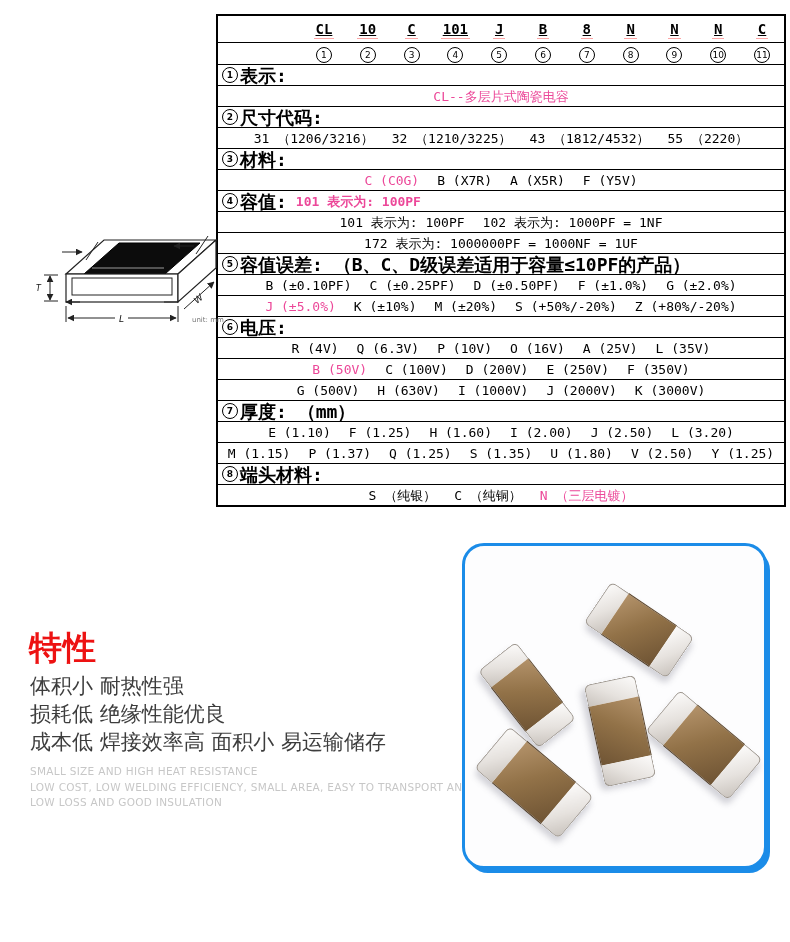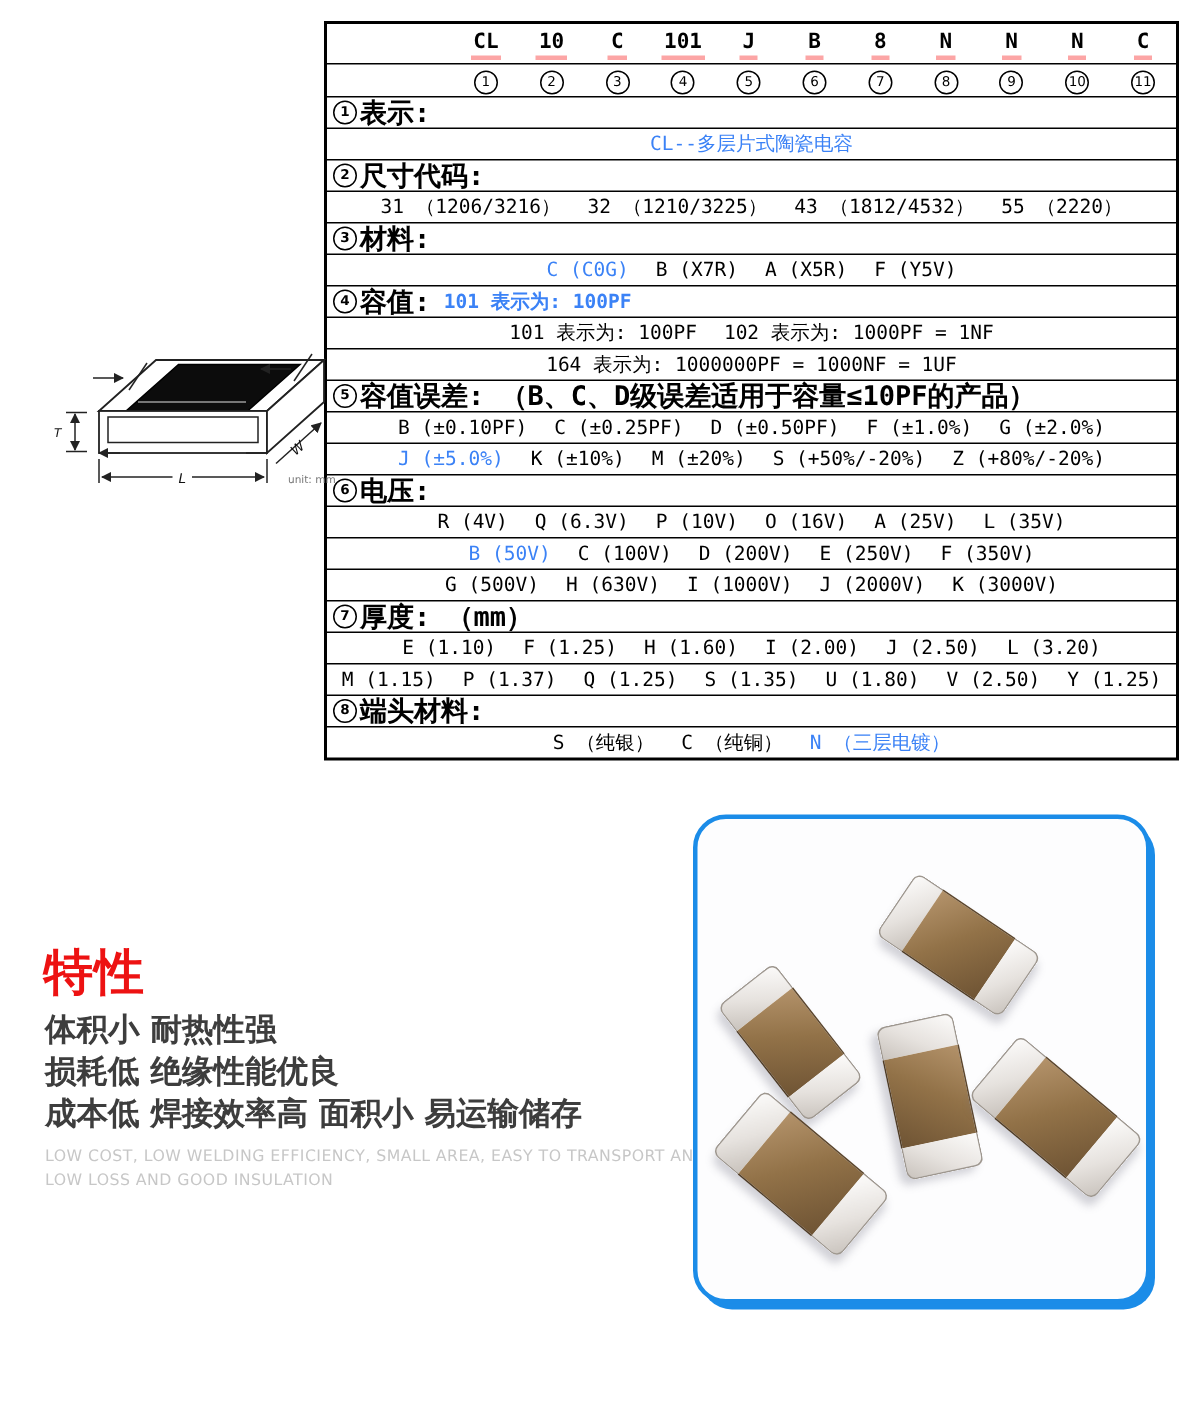--- a/index.html
+++ b/index.html
@@ -12,37 +12,37 @@
   .spec-table{position:absolute;left:216px;top:14px;width:566px;border:2px solid #000;background:#fff;
               font-family:"DejaVu Sans Mono","Liberation Mono",monospace;font-size:13px;}
   .trow{border-top:1px solid #000;height:20px;display:flex;align-items:center;justify-content:center;
         white-space:nowrap;overflow:hidden;line-height:19px;}
   .trow:first-child{border-top:none;}
   .trow.r-codes{height:26px;}
   .trow.r-circles{height:21px;}
   .trow.r-label{justify-content:flex-start;padding-left:4px;}
   .codes-spacer{width:84px;flex:none;}
   .code-col{flex:1;text-align:center;}
-  .code{font-weight:bold;font-size:14px;border-bottom:3px solid #fca5a5;padding:0 2px;display:inline-block;line-height:17px;}
+  .code{font-weight:bold;font-size:14px;border-bottom:1px solid #fca5a5;padding:0 2px;display:inline-block;line-height:17px;text-decoration:underline;}
   .circ{display:inline-flex;align-items:center;justify-content:center;width:14px;height:14px;
         border:1px solid #000;border-radius:50%;font-size:9px;line-height:1;font-family:"DejaVu Sans",sans-serif;}
   .lcirc{flex:none;display:inline-flex;align-items:center;justify-content:center;width:14px;height:14px;
         border:1.4px solid #000;border-radius:50%;font-size:9px;font-weight:bold;line-height:1;margin-right:2px;
         font-family:"DejaVu Sans",sans-serif;}
   .ltext{font-weight:bold;font-size:18px;}
   .seg{margin:0 9px;}
-  .red{color:#3b82f6;}
+  .red{color:#ec4899;}
   .bold{font-weight:bold;}
 
   
   .dim-diagram{position:absolute;left:24px;top:196px;width:200px;height:145px;}
 
   
   .feat-title{position:absolute;left:29px;top:626px;font-size:33px;font-weight:bold;color:#ed1212;letter-spacing:1px;}
-  .feat-zh{position:absolute;left:30px;top:672px;font-size:21px;font-weight:700;color:#3d3d3d;line-height:28px;}
+  .feat-zh{position:absolute;left:30px;top:672px;font-size:21px;font-weight:400;color:#3d3d3d;line-height:28px;}
   .feat-en{position:absolute;left:30px;top:764px;font-size:10.5px;color:#c7c7c7;line-height:15.5px;letter-spacing:0.3px;}
 
   
   .photo-box{position:absolute;left:462px;top:543px;width:299px;height:320px;background:#fdfdfe;
              border:3px solid #1b8ce8;border-radius:22px;box-shadow:4px 5px 0 -1px #1b8ce8;overflow:hidden;}
   .chip{position:absolute;display:flex;border-radius:6px;box-shadow:3px 5px 6px rgba(110,110,125,0.30);}
   .chip .cap{width:21%;flex:none;background:linear-gradient(125deg,#fcfbfa 0%,#e6e2de 55%,#c9c3bd 100%);
              border:1px solid #9e978f;box-sizing:border-box;}
   .chip .cap.left{border-radius:6px 0 0 6px;border-right:none;}
   .chip .cap.right{border-radius:0 6px 6px 0;border-left:none;}
@@ -113,21 +113,21 @@
       <div class="trow r-label">
         <span class="lcirc">4</span>
         <span class="ltext">容值:</span>
         <span class="seg red bold">101 表示为: 100PF</span>
       </div>
       <div class="trow">
         <span class="seg">101 表示为: 100PF</span>
         <span class="seg">102 表示为: 1000PF = 1NF</span>
       </div>
       <div class="trow">
-        <span class="seg">164 表示为: 1000000PF = 1000NF = 1UF</span>
+        <span class="seg">172 表示为: 1000000PF = 1000NF = 1UF</span>
       </div>
       <div class="trow r-label">
         <span class="lcirc">5</span>
         <span class="ltext">容值误差: （B、C、D级误差适用于容量≤10PF的产品）</span>
       </div>
       <div class="trow">
         <span class="seg">B (±0.10PF)</span>
         <span class="seg">C (±0.25PF)</span>
         <span class="seg">D (±0.50PF)</span>
         <span class="seg">F (±1.0%)</span>
@@ -236,20 +236,21 @@
     <text x="168" y="126" font-size="7" fill="#777">unit: mm</text>
   </svg>
 
   <div class="feat-title">特性</div>
   <div class="feat-zh">
     <div>体积小 耐热性强</div>
     <div>损耗低 绝缘性能优良</div>
     <div>成本低 焊接效率高 面积小 易运输储存</div>
   </div>
   <div class="feat-en">
+    <div>SMALL SIZE AND HIGH HEAT RESISTANCE</div>
     <div>LOW COST, LOW WELDING EFFICIENCY, SMALL AREA, EASY TO TRANSPORT AND STORE</div>
     <div>LOW LOSS AND GOOD INSULATION</div>
   </div>
 
   <div class="photo-box">
       <div class="chip" style="left: 174px; top: 84px; width: 100px; height: 50px; margin-left: -50px; margin-top: -25px; transform: rotate(34deg);">
         <div class="cap left"></div>
         <div class="bodyc"></div>
         <div class="cap right"></div>
       </div>

